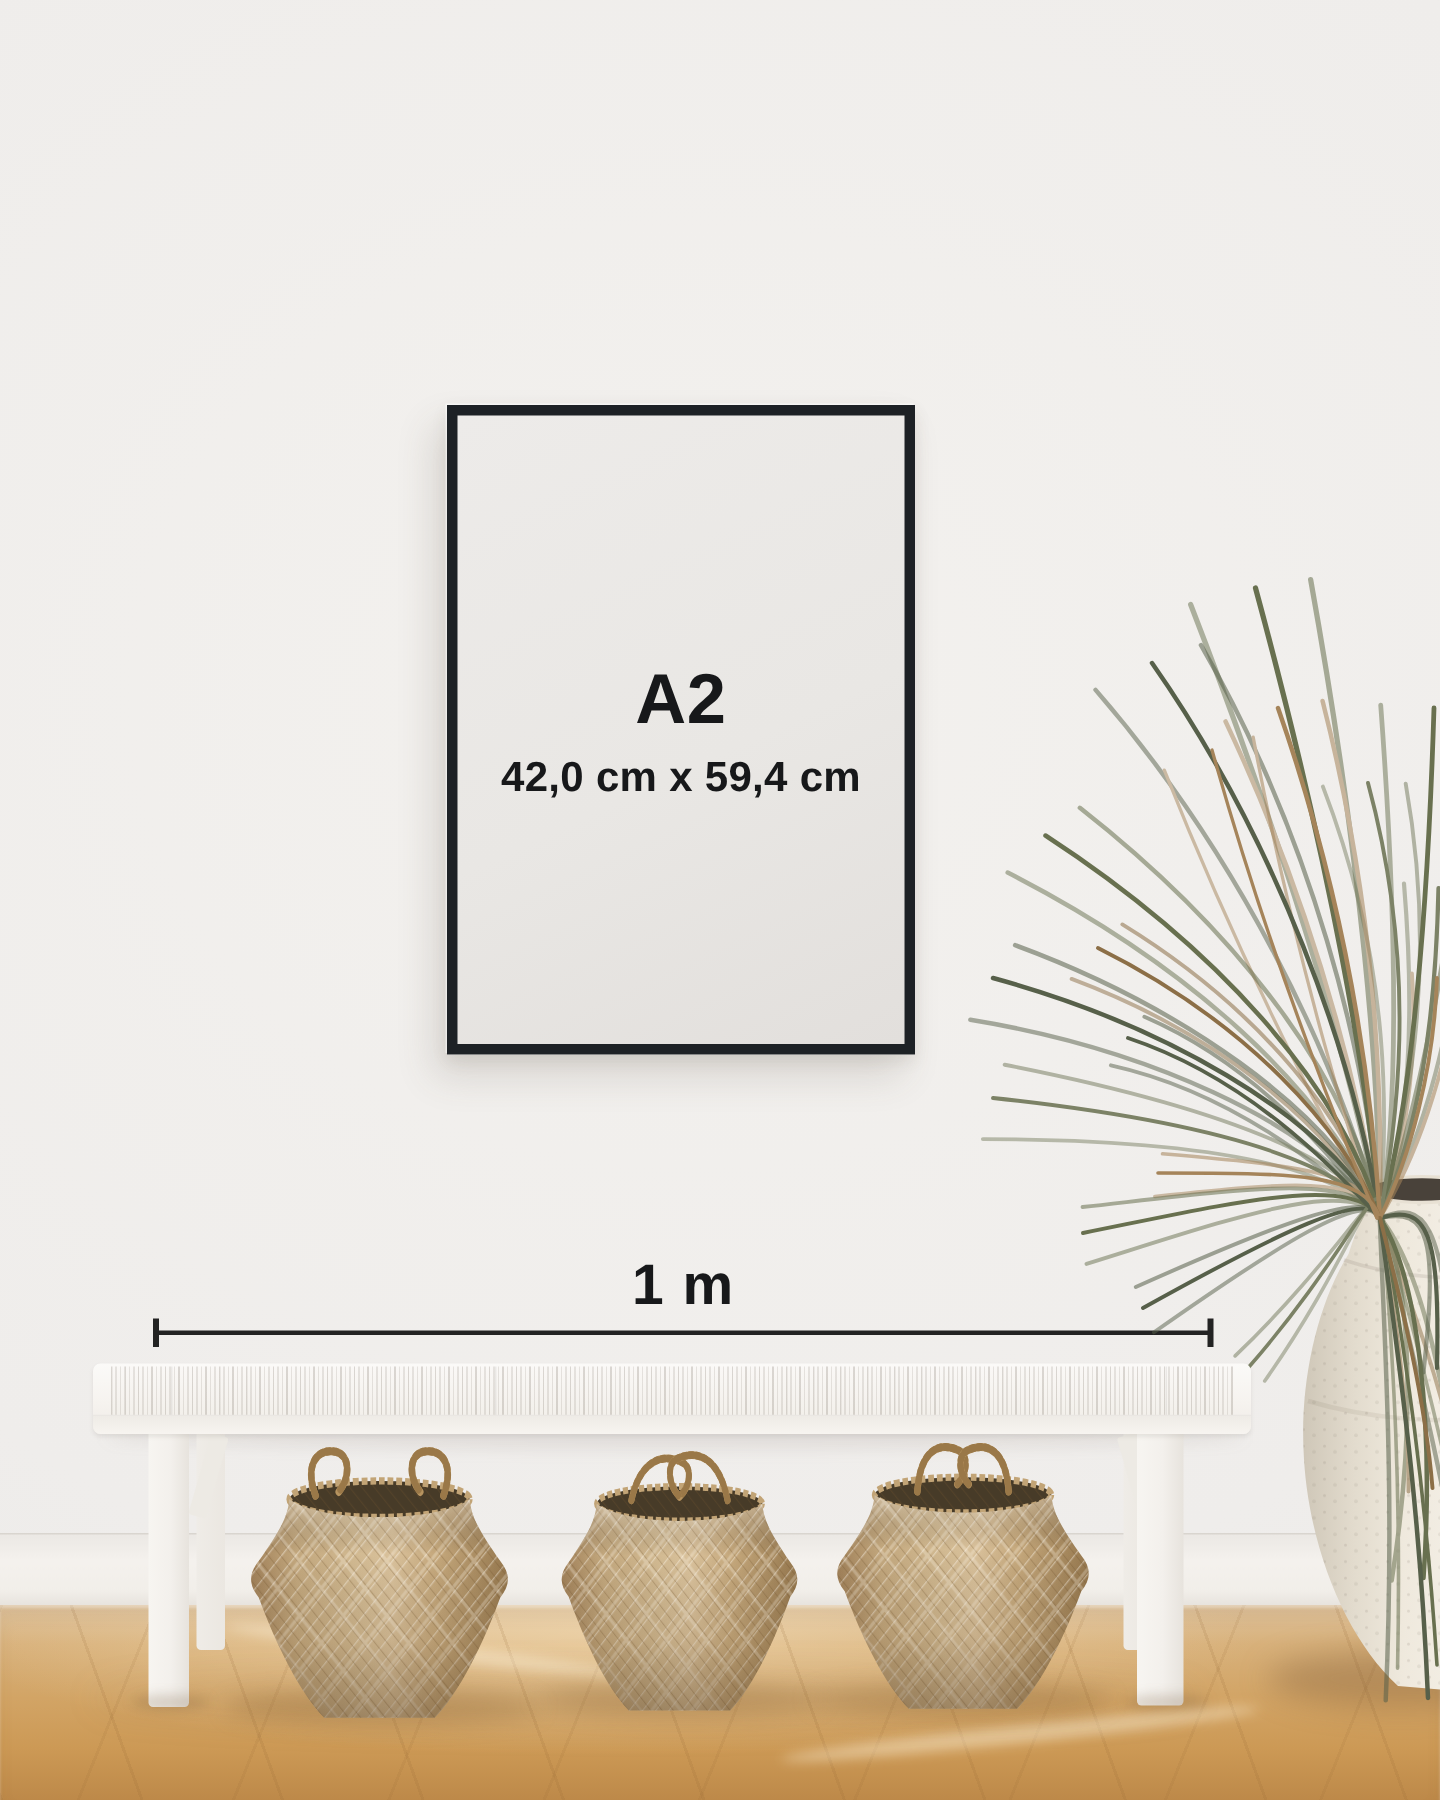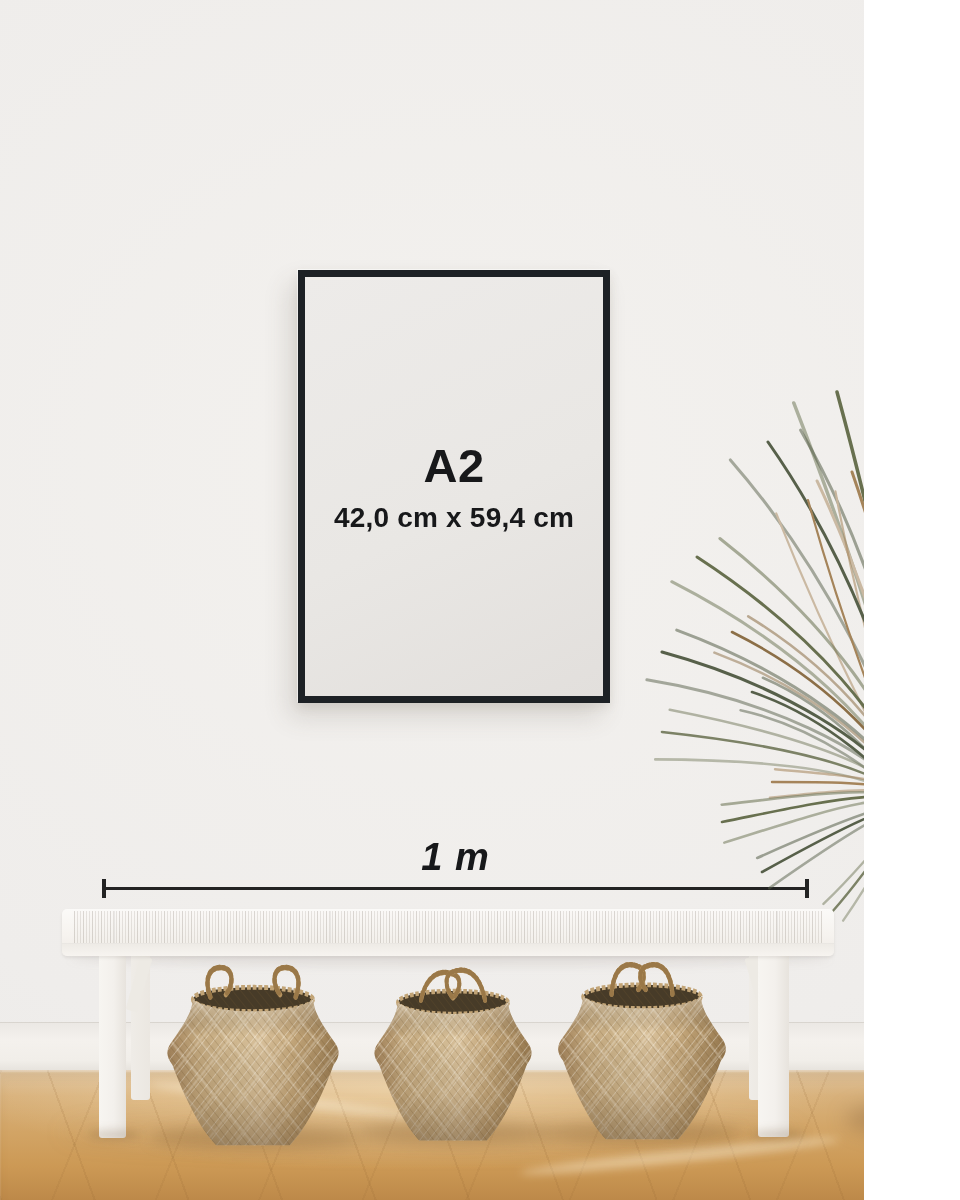--- a/index.html
+++ b/index.html
@@ -1,16 +1,16 @@
 <!DOCTYPE html>
 <html style="--frame: #1d2125; --ink: #17181a; --ruler: #232323; --wall: #efedea; --floor: #d2a465; --bench: #f6f3ef; --basket: #c3a87e; --vase: #efe9dd; --plant_green: #68704f; --plant_brown: #a5845a;"><head>
 <meta charset="utf-8">
 <style>
   html,body{margin:0;padding:0;background:#ffffff;}
-  .scene{position:relative;width:864px;height:1200px;overflow:hidden;
+  .scene{position:relative;width:960px;height:1200px;overflow:hidden;
     font-family:"Liberation Sans","DejaVu Sans",sans-serif;background:var(--wall,#efedea);}
   .abs{position:absolute;}
 
   
   .wall{left:0;top:0;width:960px;height:1030px;
     background:radial-gradient(140% 110% at 48% 45%, #f3f1ee 0%, #efedeb 55%, #e9e8e6 100%);}
   .baseboard{left:0;top:1022px;width:960px;height:50px;
     background:linear-gradient(180deg,#ebe8e4 0%,#f4f1ed 35%,#f1eee9 75%,#e4e0da 100%);
     border-top:1px solid rgba(0,0,0,.05);}
   .floor{left:0;top:1070px;width:960px;height:130px;
@@ -27,21 +27,21 @@
     border:7px solid var(--frame,#1d2125);
     background:linear-gradient(155deg,#edebe9 0%,#e9e7e4 55%,#e2dfdc 100%);
     box-shadow:-1px -1px 0 rgba(255,255,255,.55), -9px 14px 24px rgba(85,75,62,.16), 0 4px 10px rgba(85,75,62,.10);
     display:flex;flex-direction:column;align-items:center;justify-content:center;gap:15px;}
   .poster-size{font-size:47px;font-weight:700;color:var(--ink,#17181a);letter-spacing:.5px;line-height:1;}
   .poster-dims{font-size:28px;font-weight:700;color:var(--ink,#17181a);letter-spacing:.2px;line-height:1;}
 
   
   .ruler{left:102px;top:838px;width:707px;height:62px;}
   .ruler-label{position:absolute;left:0;top:0;width:100%;text-align:center;
-    font-size:38px;font-weight:700;color:var(--ink,#17181a);letter-spacing:1px;line-height:1;font-style:italic;}
+    font-size:38px;font-weight:700;color:var(--ink,#17181a);letter-spacing:1px;line-height:1;}
   .ruler-line{position:absolute;left:2px;right:2px;top:49px;height:3px;background:var(--ruler,#232323);}
   .ruler-cap{position:absolute;top:41px;width:4px;height:19px;background:var(--ruler,#232323);}
   .cap-l{left:0;} .cap-r{right:0;}
 
   
   .leg{background:linear-gradient(90deg,#f7f5f1 0%,#f3f0ec 55%,#e7e3dd 100%);border-radius:2px 2px 3px 3px;}
   .leg-rear{background:linear-gradient(90deg,#efece7 0%,#ebe7e1 100%);}
   .brace{background:#edeae4;border-radius:2px;}
   .bench-top{left:62px;top:909px;width:772px;height:47px;border-radius:5px;
     background:linear-gradient(180deg,#fbfaf8 0%,var(--bench,#f6f3ef) 55%,#efebe6 100%);

